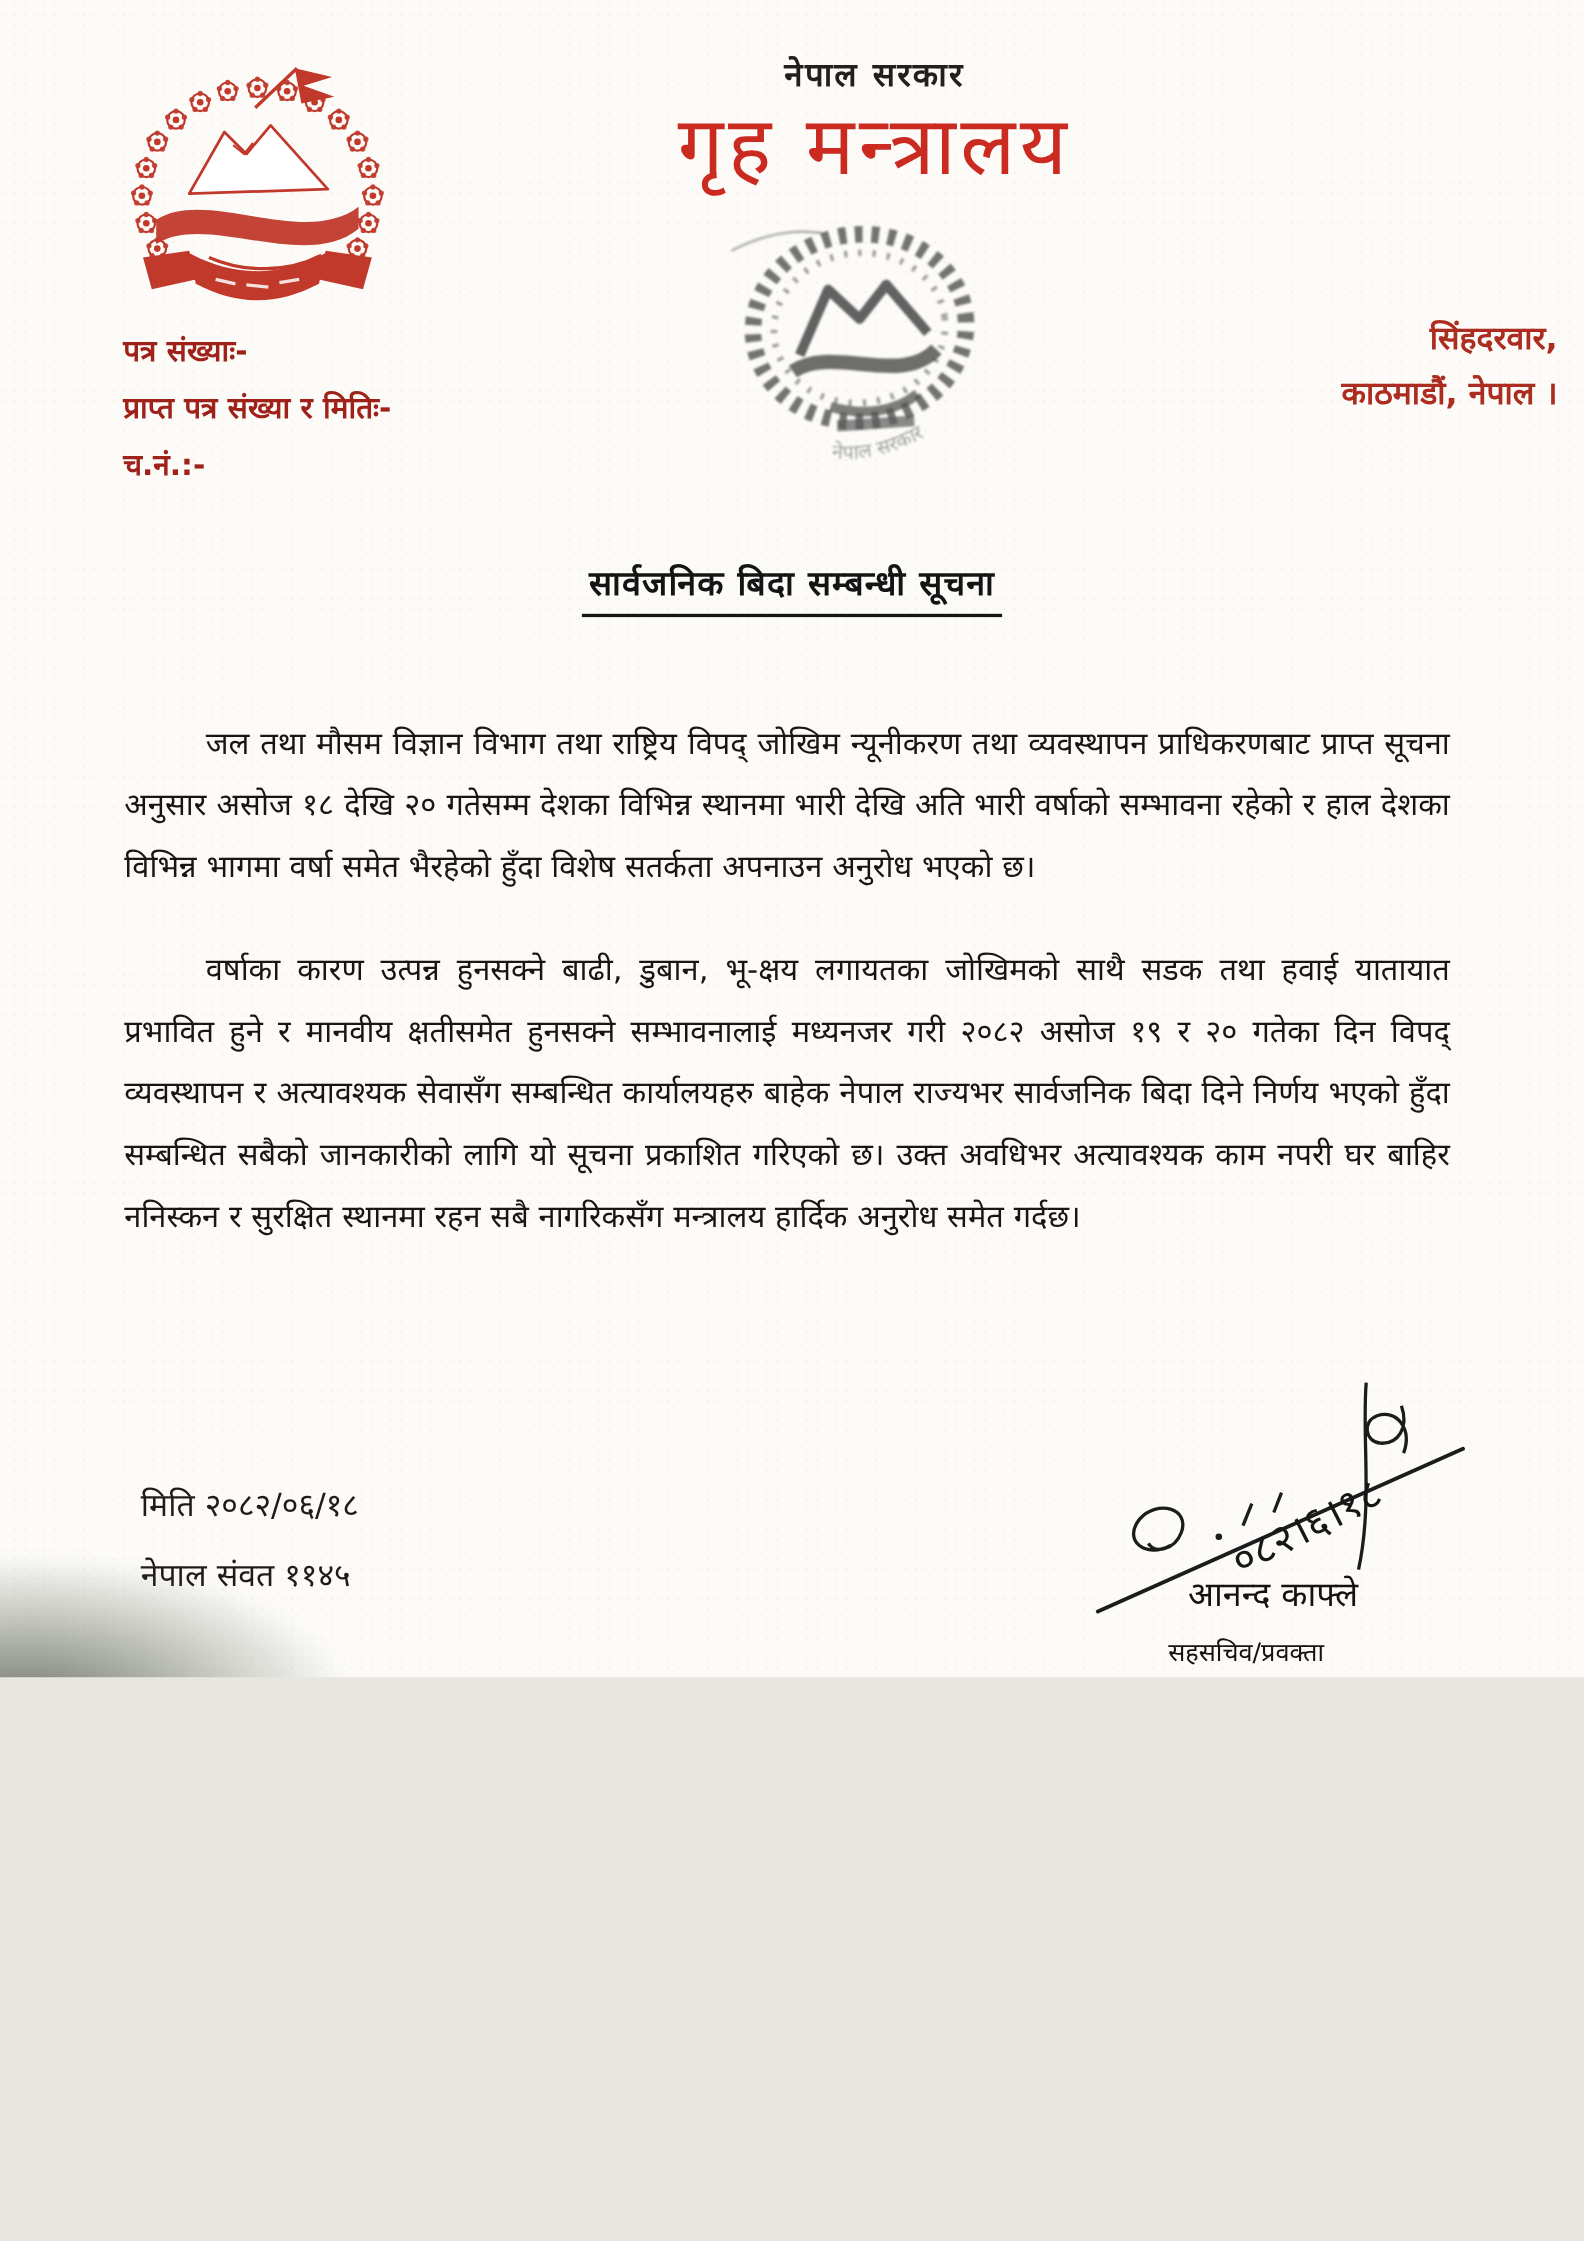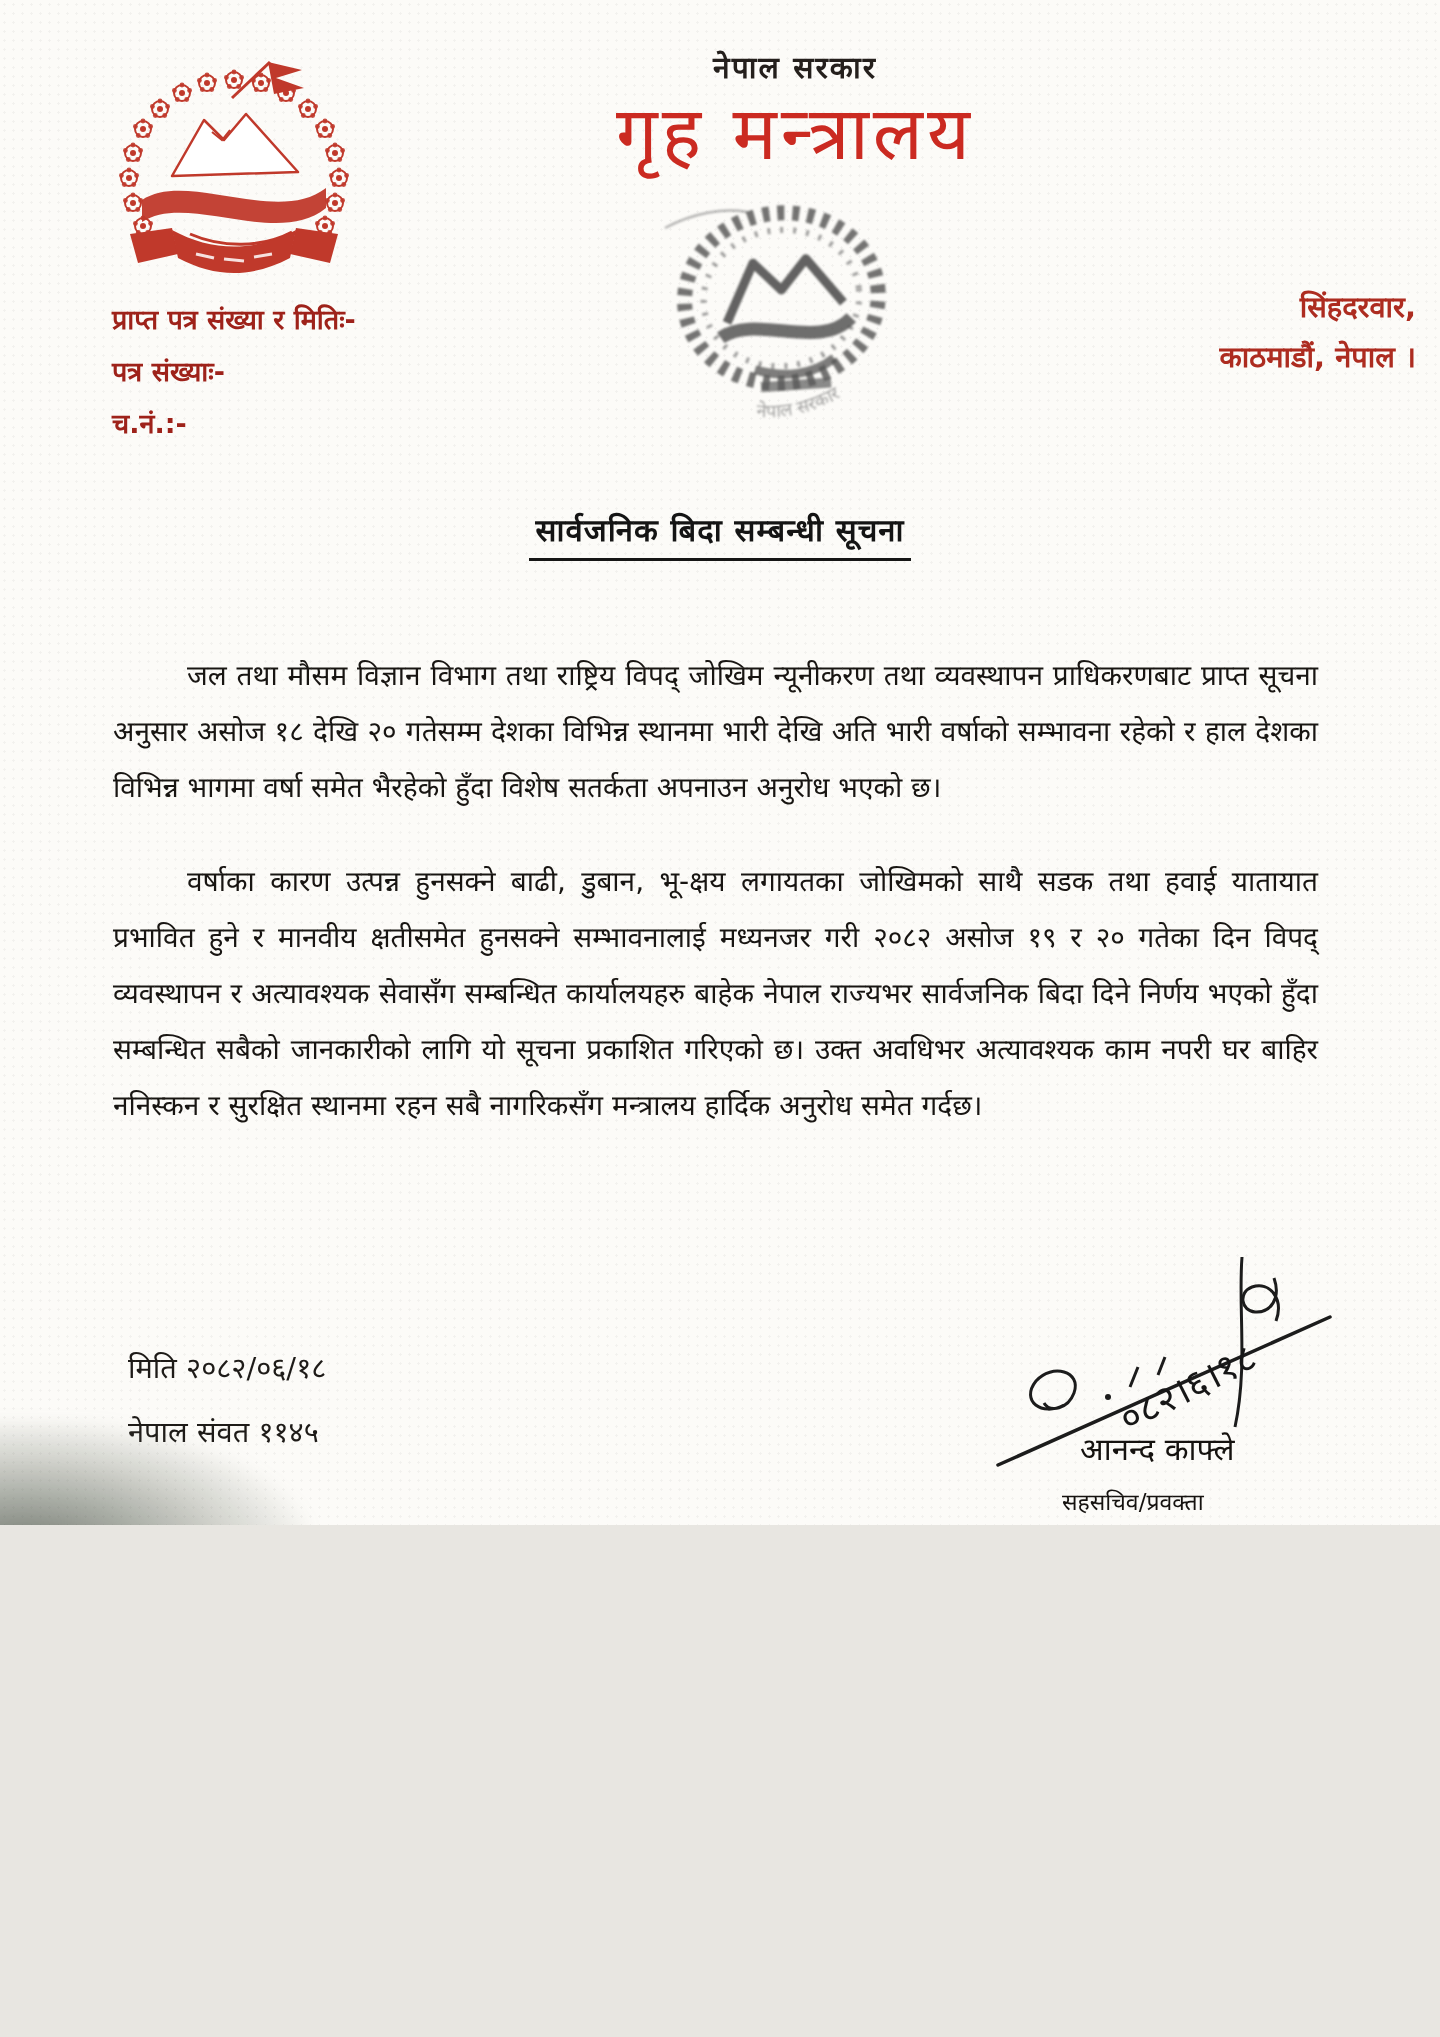--- a/index.html
+++ b/index.html
@@ -130,22 +130,22 @@
         <path d="M96,186 L166,190" stroke="#444" stroke-width="10" opacity=".7"></path>
       </g>
       <path id="sealArc" d="M60,208 Q150,245 235,160" fill="none"></path>
       <text font-size="18" fill="#7a7a7a" opacity=".8">
         <textPath href="#sealArc" startOffset="22%">नेपाल सरकार</textPath>
       </text>
     </svg>
   </div>
 
   <div class="refs">
+    <div>पत्र संख्याः-</div>
     <div>प्राप्त पत्र संख्या र मितिः-</div>
-    <div>पत्र संख्याः-</div>
     <div>च.नं.:-</div>
   </div>
 
   <div class="address">
     <div>सिंहदरवार,</div>
     <div>काठमाडौं, नेपाल ।</div>
   </div>
 
   <div class="subject">
     <span>सार्वजनिक बिदा सम्बन्धी सूचना</span>

